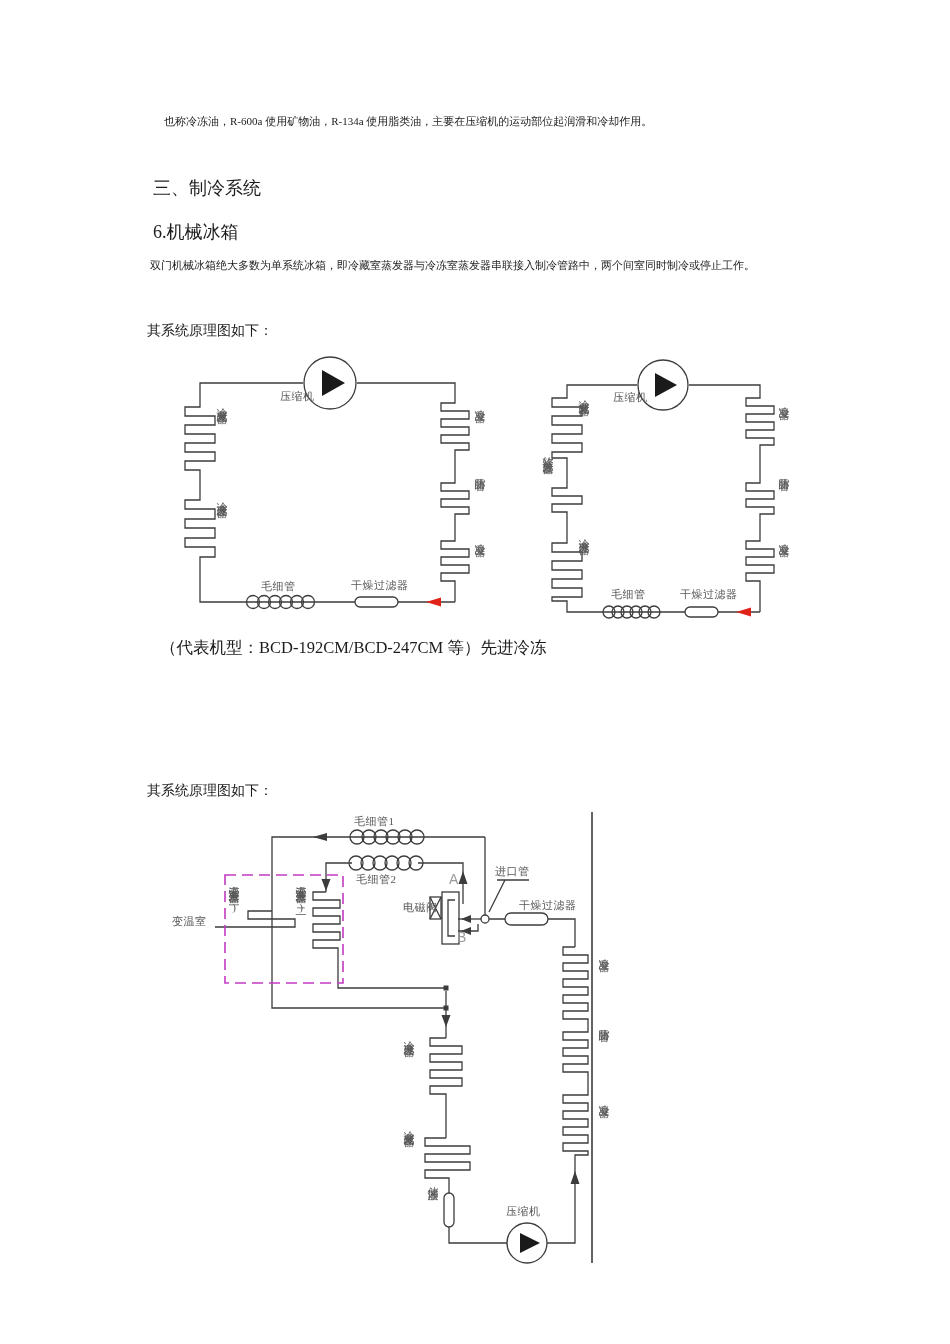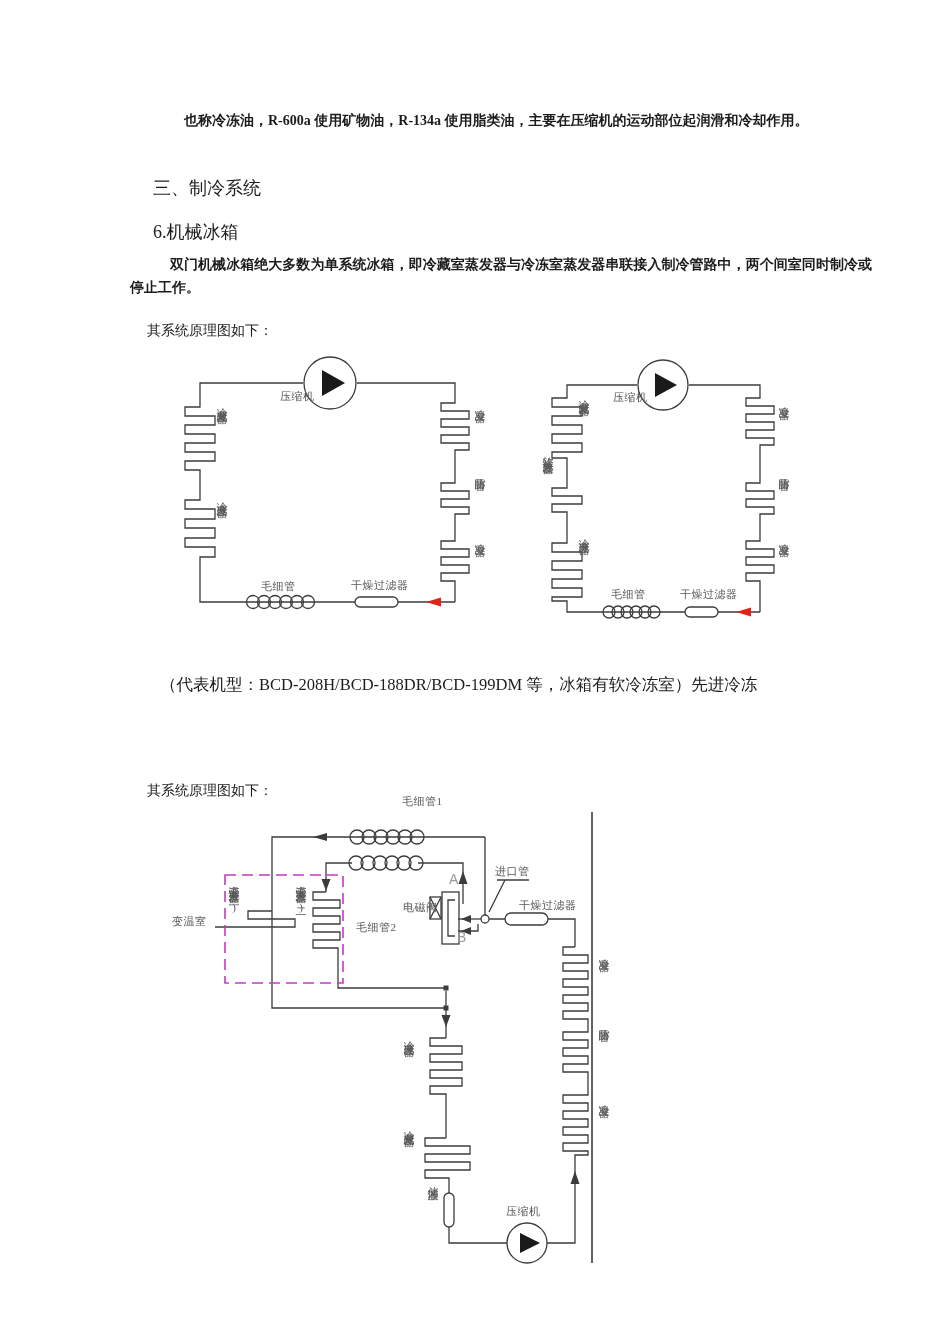--- a/index.html
+++ b/index.html
@@ -2,22 +2,22 @@
 <html><head>
 <meta charset="utf-8">
 <style>
   html,body { margin:0; padding:0; background:#ffffff; }
   .page {
     position:relative; width:950px; height:1344px; background:#fff;
     font-family:"Liberation Serif","DejaVu Serif",serif; color:#1c1c1c;
     overflow:hidden;
   }
   .para {
-    position:absolute; left:118px; width:742px;
-    font-size:14px; line-height:22.5px; text-align:justify;font-weight:bold;
+    position:absolute; left:98px; width:742px;
+    font-size:11px; line-height:22.5px; text-align:justify;
   }
   .heading { position:absolute; left:147px; font-size:18px; white-space:nowrap;margin-left:6px; }
   .caption { position:absolute; left:160px; font-size:16.5px; white-space:nowrap; }
   .lead    { position:absolute; left:147px; font-size:14px; white-space:nowrap; }
   .dlabel {
     position:absolute; font-size:11px; line-height:13px; color:#575757;
     letter-spacing:0.5px; white-space:nowrap;
   }
   .vlabel { writing-mode:vertical-rl; text-orientation:upright; letter-spacing:1.5px; }
   .port { font-size:14px; color:#9a9a9a; font-family:"Liberation Sans",sans-serif; }
@@ -26,21 +26,21 @@
 </head>
 <body>
 
 <div class="page">
 
   <div class="para" style="top:110px; text-indent:66px;">也称冷冻油，R-600a 使用矿物油，R-134a 使用脂类油，主要在压缩机的运动部位起润滑和冷却作用。</div>
   <div class="heading" style="top:176px;">三、制冷系统</div>
   <div class="heading" style="top:220px;">6.机械冰箱</div>
   <div class="para" style="top:254px; text-indent:40px;margin-left:12px;">双门机械冰箱绝大多数为单系统冰箱，即冷藏室蒸发器与冷冻室蒸发器串联接入制冷管路中，两个间室同时制冷或停止工作。</div>
   <div class="lead" style="top:322px;">其系统原理图如下：</div>
-  <div class="caption" style="top:674px;">（代表机型：BCD-208H/BCD-188DR/BCD-199DM 等，冰箱有软冷冻室）先进冷冻</div>
+  <div class="caption" style="top:637px;">（代表机型：BCD-192CM/BCD-247CM 等）先进冷冻</div>
   <div class="lead" style="top:782px;">其系统原理图如下：</div>
 
   <svg class="diag" style="top:350px;" width="950" height="280" viewBox="0 350 950 280">
     <g stroke="#3c3c3c" fill="none" stroke-width="1.3">
       <path d="M303,383 H200 V407 H185 V416 H215 V425 H185 V434 H215 V443 H185 V452 H215 V461 H185 V470 H200 V500 H185 V509 H215 V519 H185 V528 H215 V538 H185 V547 H215 V557 H200 V602 H455"></path>
       <path d="M357,383 H455 V403 H441 V411 H469 V419 H441 V427 H469 V435 H441 V443 H469 V450 H455 V483 H441 V491 H469 V499 H441 V507 H469 V514 H455 V541 H441 V549 H469 V557 H441 V565 H469 V573 H441 V581 H455 V602"></path>
       <circle cx="330" cy="383" r="26"></circle>
       <g>
         <circle cx="253" cy="602" r="6.5"></circle>
           <circle cx="264" cy="602" r="6.5"></circle>
@@ -142,22 +142,22 @@
       <polygon points="461,919 471,915 471,923"></polygon>
       <polygon points="461,931 471,927 471,935"></polygon>
       <polygon points="446,1027 441.5,1015 450.5,1015"></polygon>
       <polygon points="575,1171 570.5,1184 579.5,1184"></polygon>
       <rect x="443.5" y="985.5" width="5" height="5"></rect>
       <rect x="443.5" y="1005.5" width="5" height="5"></rect>
     </g>
     <polygon points="520,1233 520,1253 540,1243" fill="#1a1a1a"></polygon>
   </svg>
 
-  <div class="dlabel" style="left:354px; top:795px;margin-left:48px;">毛细管1</div>
-  <div class="dlabel" style="left:356px; top:873px;margin-top:48px;">毛细管2</div>
+  <div class="dlabel" style="left:354px; top:815px;">毛细管1</div>
+  <div class="dlabel" style="left:356px; top:873px;">毛细管2</div>
   <div class="dlabel" style="left:172px; top:915px;">变温室</div>
   <div class="dlabel vlabel" style="left:227px; top:877px;">变温室蒸发器(一)</div>
   <div class="dlabel vlabel" style="left:294px; top:877px;">变温室蒸发器(二)</div>
   <div class="dlabel" style="left:403px; top:901px;">电磁阀</div>
   <div class="dlabel port" style="left:449px; top:873px;">A</div>
   <div class="dlabel port" style="left:457px; top:931px;">B</div>
   <div class="dlabel" style="left:495px; top:865px;text-align:right;">进口管</div>
   <div class="dlabel" style="left:519px; top:899px;">干燥过滤器</div>
   <div class="dlabel vlabel" style="left:597px; top:950px;">冷凝器</div>
   <div class="dlabel vlabel" style="left:597px; top:1020px;">防露管</div>

